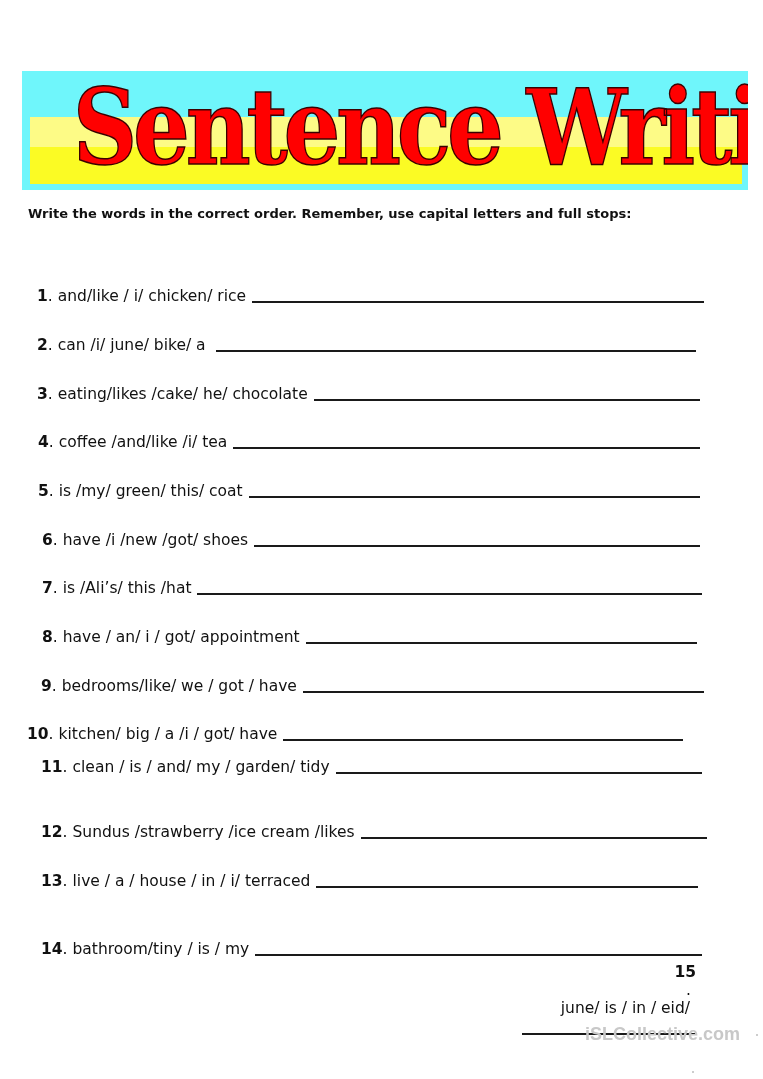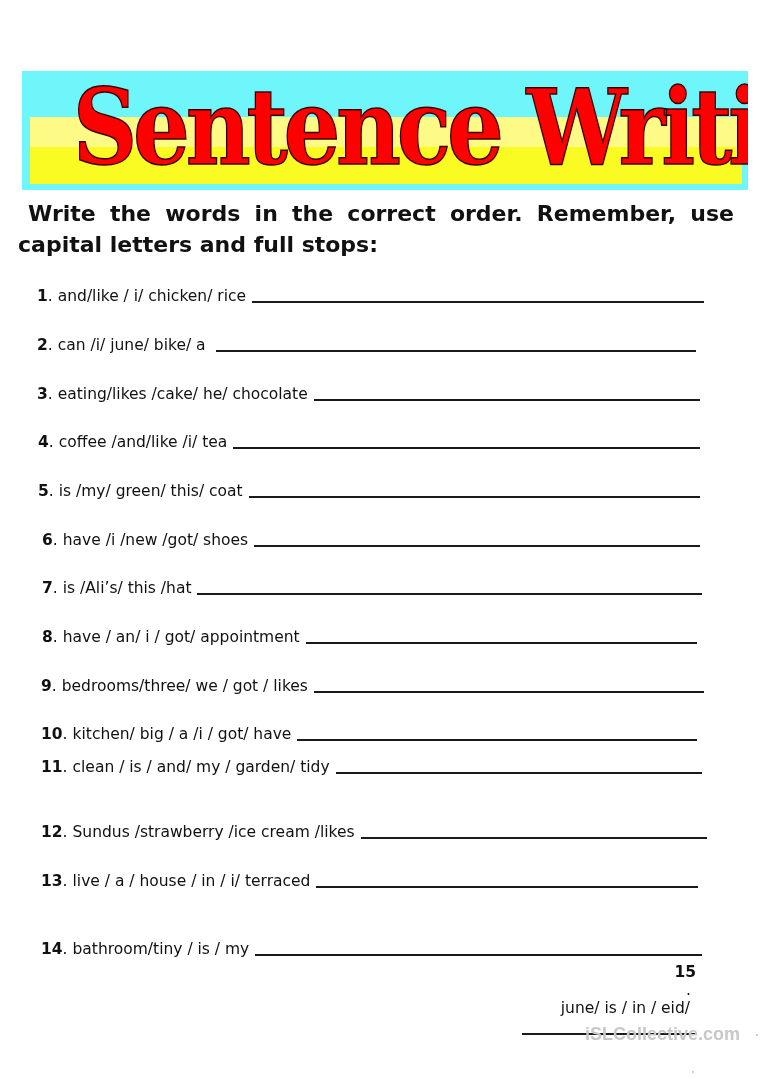--- a/index.html
+++ b/index.html
@@ -57,21 +57,21 @@
       transform-origin: center;
       white-space: nowrap;
     }
     .instructions {
       position: absolute;
       left: 18px;
       top: 198px;
       width: 716px;
       font-family: "DejaVu Sans", sans-serif;
       font-weight: bold;
-      font-size: 22px;
+      font-size: 13px;
       line-height: 31px;
       text-align: justify;
       text-indent: 10px;
       color: #111;
     }
     .exercise-list {
       position: absolute;
       left: 0;
       top: 0;
       width: 763px;
@@ -192,25 +192,25 @@
   <div class="item" style="left:42px; top:622px; width:655px;">
     <span class="num">8</span>
       <span class="dot">.</span>
     <span class="words">have / an/ i / got/ appointment</span>
     <input class="answer-line" type="text" value="" style="">
   </div>
 
   <div class="item" style="left:41px; top:671px; width:663px;">
     <span class="num">9</span>
       <span class="dot">.</span>
-    <span class="words">bedrooms/three/ we / got / likes</span>
-    <input class="answer-line" type="text" value="" style="">
-  </div>
-
-  <div class="item" style="left:41px; top:719px; width:656px;">
+    <span class="words">bedrooms/like/ we / got / have</span>
+    <input class="answer-line" type="text" value="" style="">
+  </div>
+
+  <div class="item" style="left:27px; top:719px; width:656px;">
     <span class="num">10</span>
       <span class="dot">.</span>
     <span class="words">kitchen/ big / a /i / got/ have</span>
     <input class="answer-line" type="text" value="" style="">
   </div>
 
   <div class="item" style="left:41px; top:752px; width:661px;">
     <span class="num">11</span>
       <span class="dot">.</span>
     <span class="words">clean / is / and/ my / garden/ tidy</span>

